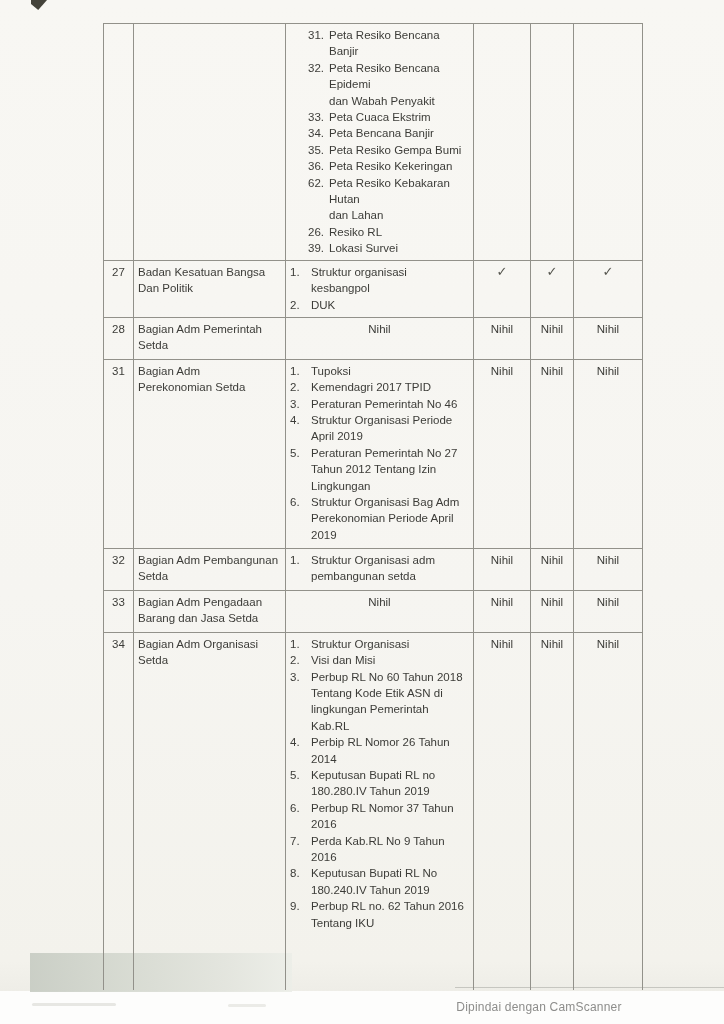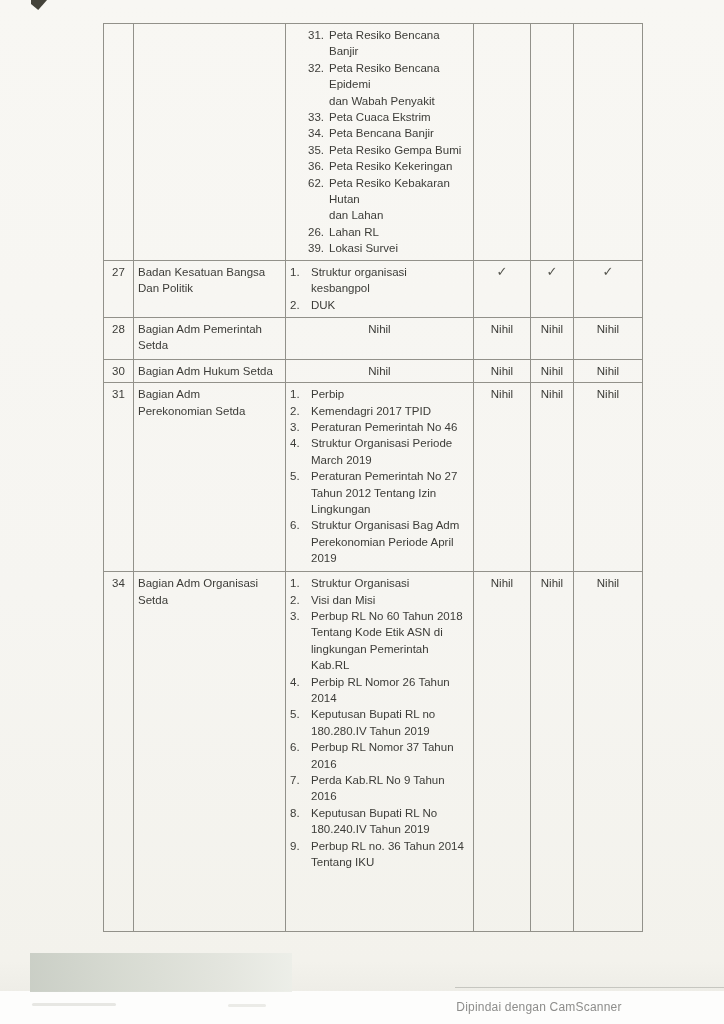--- a/index.html
+++ b/index.html
@@ -90,21 +90,21 @@
                 <span class="inum">36.</span>
                 <span class="itxt">Peta Resiko Kekeringan</span>
               </div>
               <div class="citem">
                 <span class="inum">62.</span>
                 <span class="itxt">Peta Resiko Kebakaran Hutan
 dan Lahan</span>
               </div>
               <div class="citem">
                 <span class="inum">26.</span>
-                <span class="itxt">Lahan RL</span>
+                <span class="itxt">Resiko RL</span>
               </div>
               <div class="citem">
                 <span class="inum">39.</span>
                 <span class="itxt">Lokasi Survei</span>
               </div>
             </td>
             <td class="chk"></td>
             <td class="chk"></td>
             <td class="chk"></td>
           </tr>
@@ -129,63 +129,79 @@
           </tr>
           <tr style="height: 42px; margin-top: 43px;">
             <td class="no">28</td>
             <td class="name">Bagian Adm Pemerintah
 Setda</td>
             <td class="items center">Nihil</td>
             <td class="chk">Nihil</td>
             <td class="chk">Nihil</td>
             <td class="chk">Nihil</td>
           </tr>
-          <tr style="height: 21px;">
-            <td class="no">30</td>
-            <td class="name">Bagian Adm Hukum Setda</td>
-            <td class="items center">Nihil</td>
-            <td class="chk">Nihil</td>
-            <td class="chk">Nihil</td>
-            <td class="chk">Nihil</td>
-          </tr>
           <tr style="height: 189px; margin-top: 45px;">
             <td class="no">31</td>
             <td class="name">Bagian Adm
 Perekonomian Setda</td>
             <td class="items">
               <div class="citem">
                 <span class="inum">1.</span>
-                <span class="itxt">Perbip</span>
+                <span class="itxt">Tupoksi</span>
               </div>
               <div class="citem">
                 <span class="inum">2.</span>
                 <span class="itxt">Kemendagri 2017 TPID</span>
               </div>
               <div class="citem">
                 <span class="inum">3.</span>
                 <span class="itxt">Peraturan Pemerintah No 46</span>
               </div>
               <div class="citem">
                 <span class="inum">4.</span>
                 <span class="itxt">Struktur Organisasi Periode
-March 2019</span>
+April 2019</span>
               </div>
               <div class="citem">
                 <span class="inum">5.</span>
                 <span class="itxt">Peraturan Pemerintah No 27
 Tahun 2012 Tentang Izin
 Lingkungan</span>
               </div>
               <div class="citem">
                 <span class="inum">6.</span>
                 <span class="itxt">Struktur Organisasi Bag Adm
 Perekonomian Periode April
 2019</span>
               </div>
             </td>
+            <td class="chk">Nihil</td>
+            <td class="chk">Nihil</td>
+            <td class="chk">Nihil</td>
+          </tr>
+          <tr style="height: 42px;">
+            <td class="no">32</td>
+            <td class="name">Bagian Adm Pembangunan
+Setda</td>
+            <td class="items">
+              <div class="citem">
+                <span class="inum">1.</span>
+                <span class="itxt">Struktur Organisasi adm
+pembangunan setda</span>
+              </div>
+            </td>
+            <td class="chk">Nihil</td>
+            <td class="chk">Nihil</td>
+            <td class="chk">Nihil</td>
+          </tr>
+          <tr style="height: 42px;">
+            <td class="no">33</td>
+            <td class="name">Bagian Adm Pengadaan
+Barang dan Jasa Setda</td>
+            <td class="items center">Nihil</td>
             <td class="chk">Nihil</td>
             <td class="chk">Nihil</td>
             <td class="chk">Nihil</td>
           </tr>
           <tr style="height: 360px;">
             <td class="no">34</td>
             <td class="name">Bagian Adm Organisasi
 Setda</td>
             <td class="items">
               <div class="citem">
@@ -223,21 +239,21 @@
                 <span class="itxt">Perda Kab.RL No 9 Tahun
 2016</span>
               </div>
               <div class="citem">
                 <span class="inum">8.</span>
                 <span class="itxt">Keputusan Bupati RL No
 180.240.IV Tahun 2019</span>
               </div>
               <div class="citem">
                 <span class="inum">9.</span>
-                <span class="itxt">Perbup RL no. 36 Tahun 2014
+                <span class="itxt">Perbup RL no. 62 Tahun 2016
 Tentang IKU</span>
               </div>
             </td>
             <td class="chk">Nihil</td>
             <td class="chk">Nihil</td>
             <td class="chk">Nihil</td>
           </tr>
         </tbody>
     </table>
   </div>

